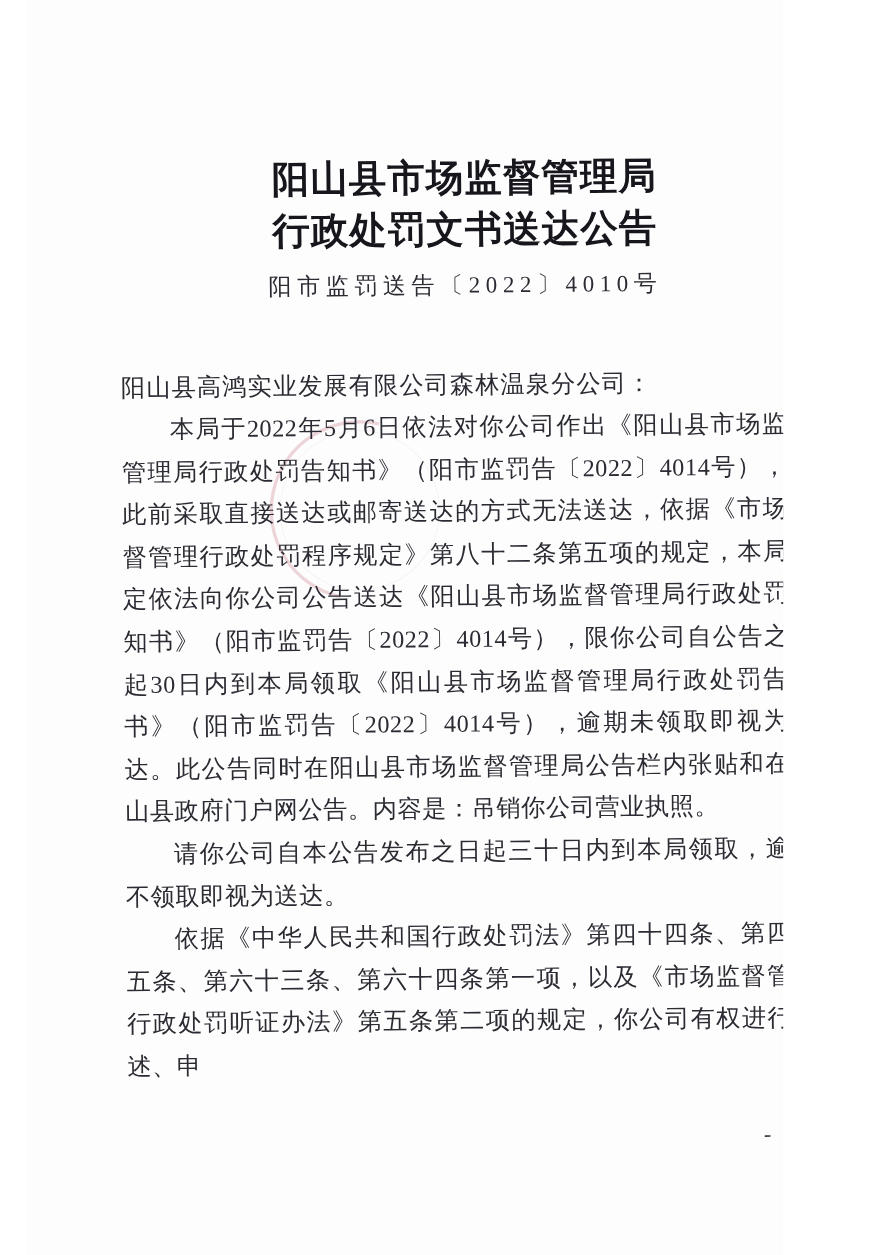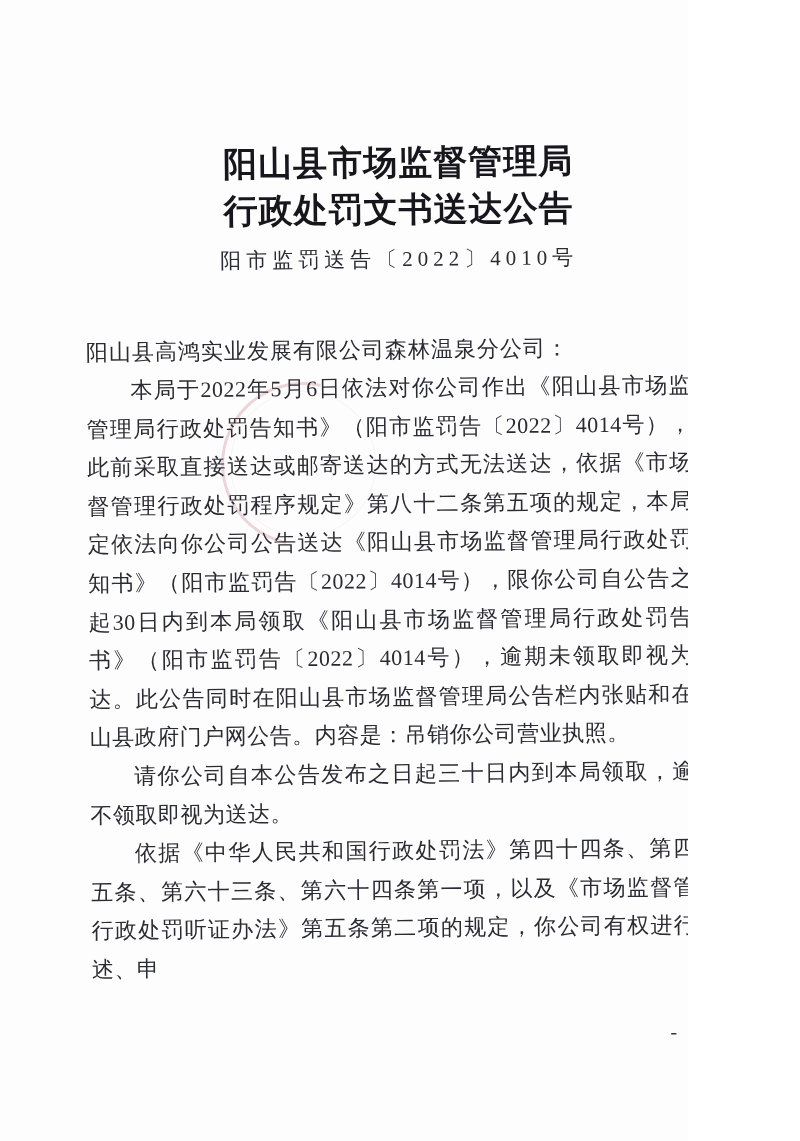--- a/index.html
+++ b/index.html
@@ -11,20 +11,21 @@
   * { margin: 0; padding: 0; box-sizing: border-box; }
   html, body { background: #ffffff; }
   .page {
     position: relative;
     width: 688px;
     height: 1141px;
     background: var(--page_bg);
     overflow: hidden;
     font-family: "Liberation Serif", "DejaVu Serif", serif;
     color: var(--body_text);
+    margin-left: 24px;
   }
   .scan-content {
     position: absolute;
     left: 0; top: 0;
     width: 800px; height: 1141px;
     transform: rotate(-0.55deg);
     transform-origin: 90px 560px;
   }
   .doc-content {
     position: absolute;

